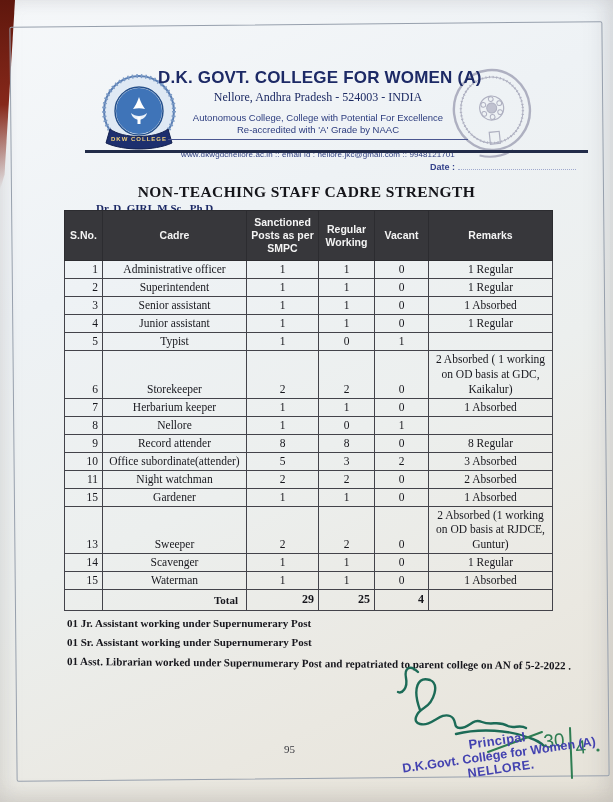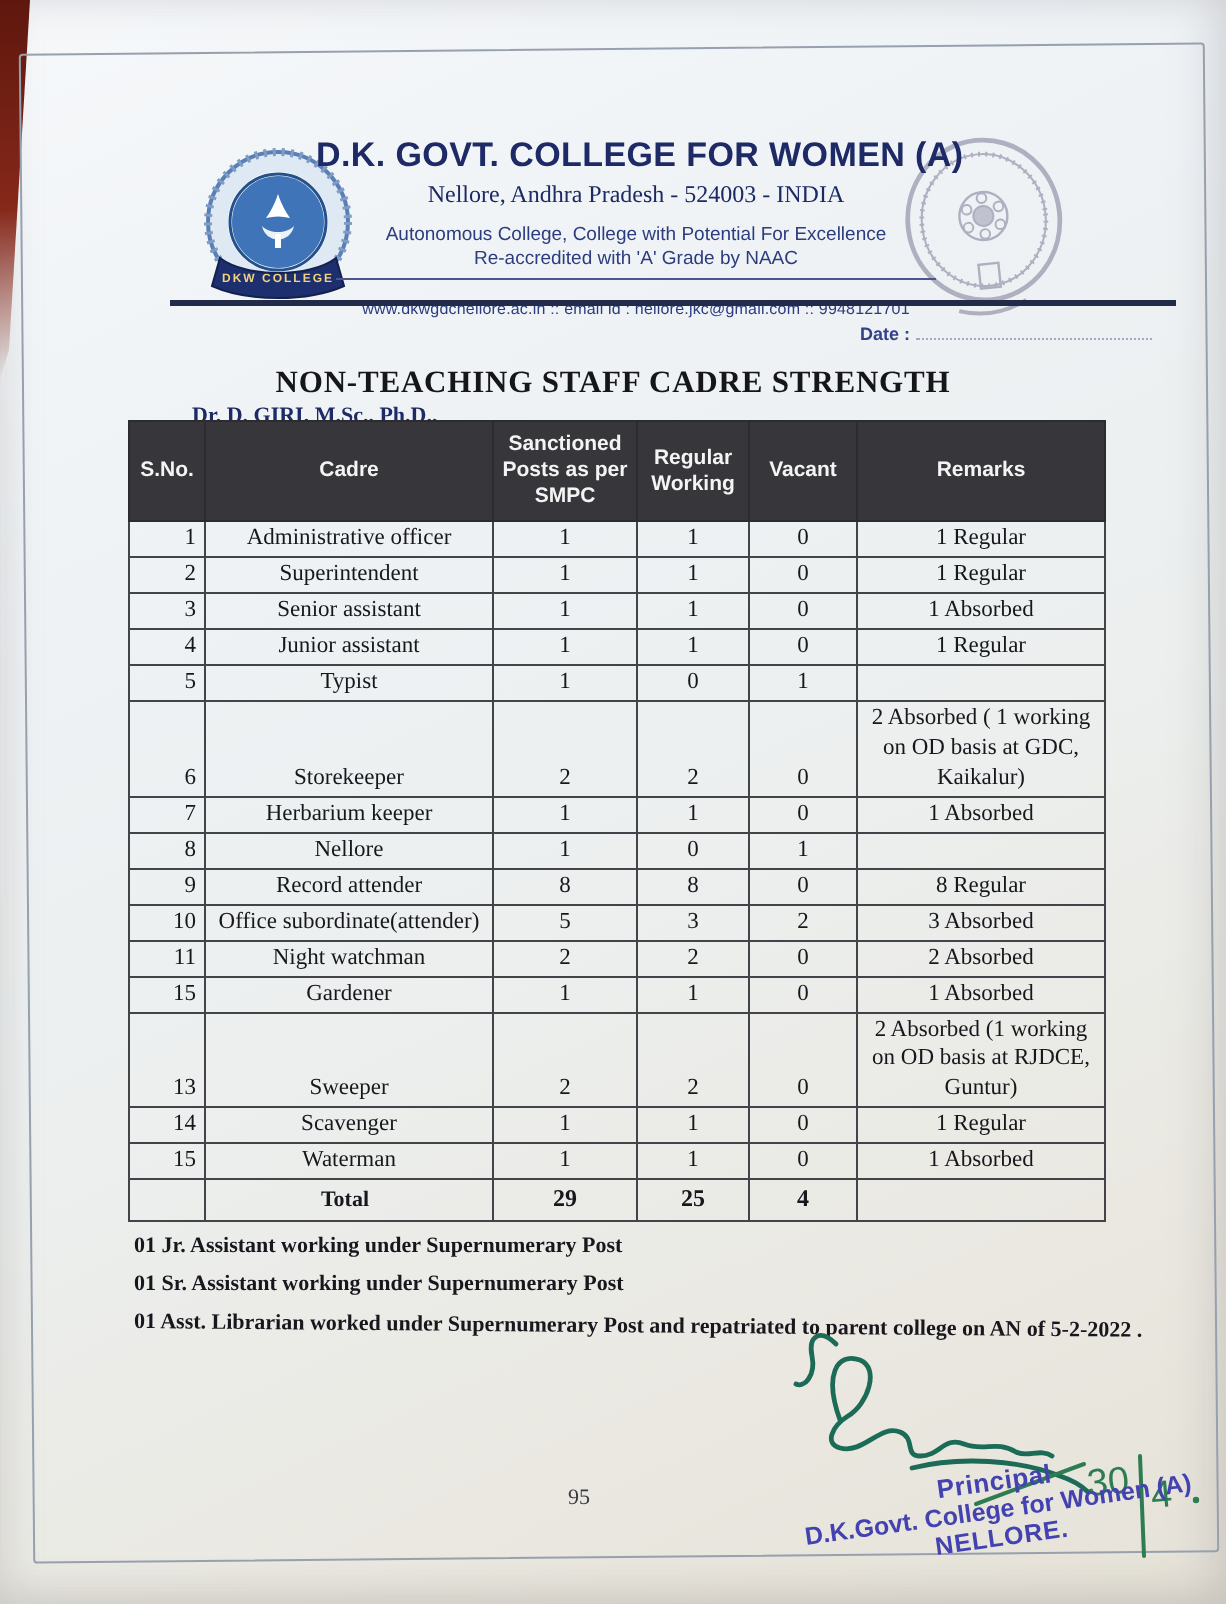--- a/index.html
+++ b/index.html
@@ -34,21 +34,21 @@
   
   table.staff{position:absolute;left:64px;top:210px;width:488px;border-collapse:collapse;table-layout:fixed;}
   table.staff th{background:#37373b;color:#f4f4f4;font-family:"Liberation Sans",sans-serif;
     font-weight:bold;font-size:10.5px;padding:5px 2px;border:1px solid #2c2c30;line-height:1.25;vertical-align:middle;}
   table.staff td{border:1px solid #43434a;font-family:"Liberation Serif",serif;font-size:11.5px;
     color:#17171d;padding:1px 4px;line-height:1.3;vertical-align:bottom;}
   td.c-sno{text-align:right;padding-right:7px;font-size:10.5px;}
   td.c-cadre{text-align:center;padding-left:7px;}
   td.c-num{text-align:center;}
   td.c-rem{text-align:center;font-size:11.5px;}
-  tr.total-row td{font-weight:bold;font-size:12px;padding:2px 4px;}
+  tr.total-row td{font-weight:bold;font-size:12px;padding:2px 4px;text-align:right;}
   tr.total-row td.c-cadre{padding-right:8px;font-size:11px;}
   
   .notes{position:absolute;left:67px;top:617px;width:520px;}
   .note{font-family:"Liberation Serif",serif;font-weight:bold;font-size:11px;color:#17171d;margin-bottom:7px;white-space:nowrap;}
   .note:nth-child(3){transform:rotate(.5deg);transform-origin:left;}
   
   .page-num{position:absolute;left:284px;top:743px;font-size:11px;color:#3a3a40;}
   .sig-svg{position:absolute;left:360px;top:650px;}
   .stamp{position:absolute;left:383px;top:733px;width:232px;text-align:center;
     transform:rotate(-8deg);color:#4342b0;font-family:"Liberation Sans",sans-serif;font-weight:bold;}

